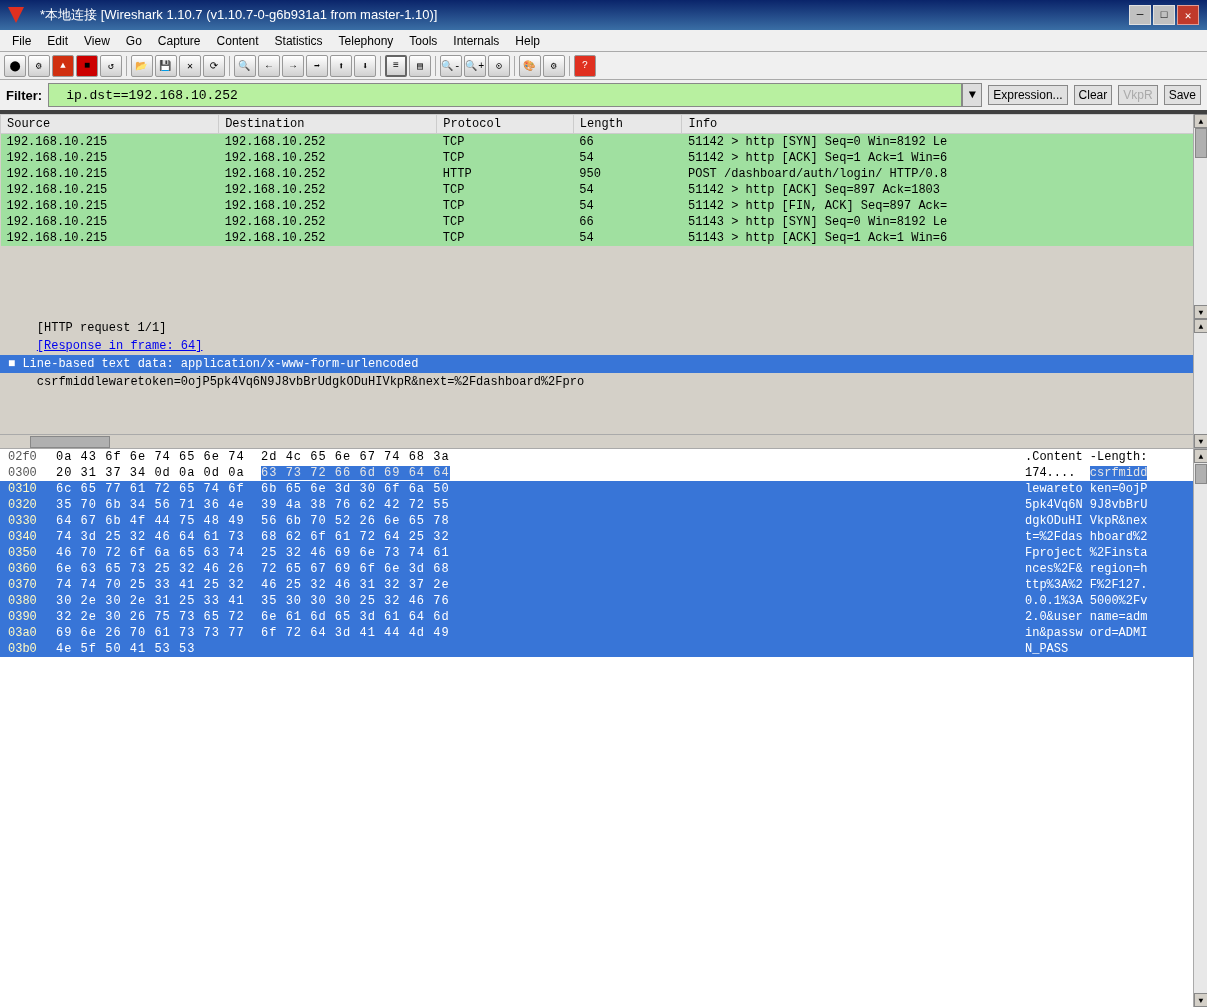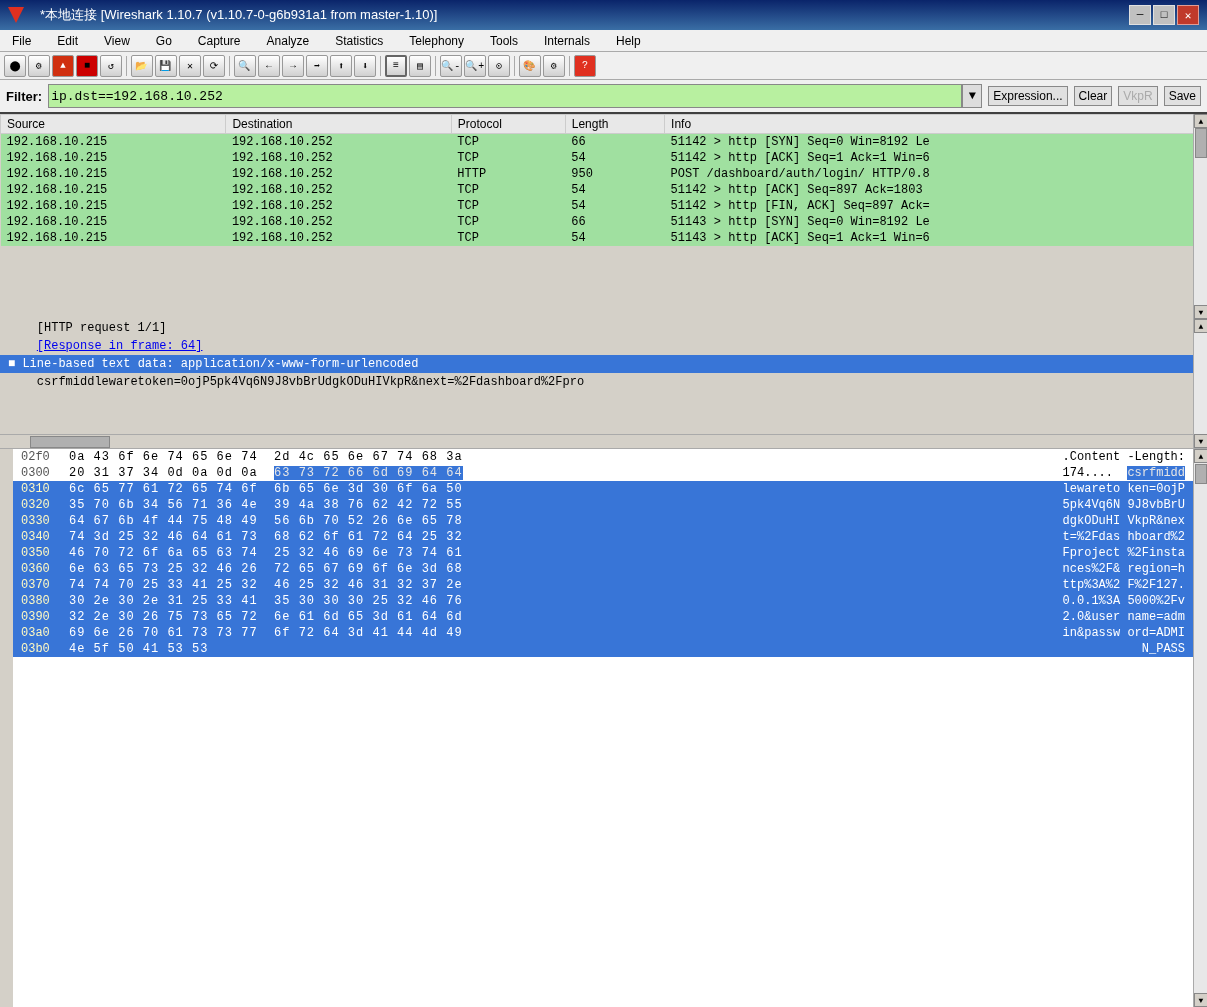--- a/index.html
+++ b/index.html
@@ -51,21 +51,21 @@
     .title-btn.close { background: #c0392b; color: white; }
 
     
     .menu-bar {
       background: #f0f0f0;
       display: flex;
       align-items: center;
       padding: 2px 4px;
       height: 22px;
       border-bottom: 1px solid #aaa;
-      gap: 10px;
+      gap: 0;
     }
     .menu-item {
       padding: 2px 8px;
       cursor: pointer;
       font-family: 'Segoe UI', Arial, sans-serif;
       font-size: 12px;
     }
 
     
     .toolbar {
@@ -93,37 +93,37 @@
       margin: 0 2px;
     }
 
     
     .filter-bar {
       background: #f0f0f0;
       display: flex;
       align-items: center;
       padding: 4px 6px;
       height: 34px;
-      border-bottom: 2px solid #404040;
+      border-bottom: 4px solid #404040;
       gap: 6px;
     }
     .filter-label {
       font-family: Arial, sans-serif;
       font-size: 13px;
       font-weight: bold;
     }
     .filter-input-container {
       display: flex;
       flex: 1;
     }
     .filter-input {
       flex: 1;
       background: #b8f0a0;
       border: 1px solid #888;
-      padding: 2px 2px;
+      padding: 2px 17px;
       font-family: 'Courier New', Courier, monospace;
       font-size: 13px;
     }
     .filter-dropdown-btn {
       width: 20px; height: 24px;
       border: 1px solid #888;
       background: #ddd;
       display: flex; align-items: center; justify-content: center;
       cursor: pointer;
     }
@@ -138,21 +138,21 @@
     .filter-btn.disabled { color: #aaa; }
     .packet-table {
       width: 100%;
       border-collapse: collapse;
     }
     .packet-table th {
       background: #e8e8e8;
       border: 1px solid #ccc;
       padding: 2px 6px;
       text-align: left;
-      font-family: Liberation Sans, sans-serif;
+      font-family: Liberation Mono, monospace;
       font-size: 12px;
       font-weight: normal;
       position: sticky;
       top: 0;
     }
     .packet-table td {
       padding: 1px 6px;
       font-family: 'Courier New', Courier, monospace;
       font-size: 12px;
       white-space: nowrap;
@@ -187,21 +187,20 @@
     }
     .hex-row.selected .hex-offset { color: #fef9c3; }
     .hex-bytes {
       flex: 1;
       letter-spacing: 1px;
     }
     .hex-ascii {
       width: 180px;
       min-width: 180px;
       padding-left: 20px;
-      text-align: right;
     }
 
     .main-content {
       display: flex;
       flex-direction: column;
       height: calc(1007px - 30px - 22px - 28px - 34px);
     }
     .packet-list-wrapper {
       position: relative;
       height: 205px;
@@ -267,21 +266,21 @@
     <div class="title-btn close">✕</div>
   </div>
 </div>
 
 <div class="menu-bar">
   <span class="menu-item">File</span>
   <span class="menu-item">Edit</span>
   <span class="menu-item">View</span>
   <span class="menu-item">Go</span>
   <span class="menu-item">Capture</span>
-  <span class="menu-item">Analyze</span>
+  <span class="menu-item">Content</span>
   <span class="menu-item">Statistics</span>
   <span class="menu-item">Telephony</span>
   <span class="menu-item">Tools</span>
   <span class="menu-item">Internals</span>
   <span class="menu-item">Help</span>
 </div>
 
 <div class="toolbar">
   <div class="tool-btn">⬤</div>
   <div class="tool-btn">⚙</div>
@@ -421,21 +420,21 @@
     <div style="position:absolute;bottom:0;left:0;right:14px;height:14px;background:#d4d0c8;border-top:1px solid #aaa;display:flex;align-items:center;">
       <div style="height:12px;width:80px;background:#b0b0b0;border:1px solid #888;margin-left:30px;"></div>
     </div>
     <div class="side-scrollbar" style="position:absolute;right:0;top:0;width:14px;height:100%;background:#d4d0c8;border-left:1px solid #aaa;display:flex;flex-direction:column;">
       <div class="scroll-arrow">▲</div>
       <div class="scroll-track"></div>
       <div class="scroll-arrow">▼</div>
     </div>
   </div>
 
-  <div class="hex-wrapper" style="position:relative;flex:1;overflow:hidden;background:white;margin-left:13px;">
+  <div class="hex-wrapper" style="position:relative;flex:1;overflow:hidden;background:white;">
     <div style="height:100%;overflow:hidden;padding-right:14px;">
 
       <div class="hex-row">
         <span class="hex-offset">02f0</span>
         <span class="hex-bytes">0a 43 6f 6e 74 65 6e 74&nbsp; 2d 4c 65 6e 67 74 68 3a</span>
         <span class="hex-ascii">.Content -Length:</span>
       </div>
 
       <div class="hex-row">
         <span class="hex-offset">0300</span>

